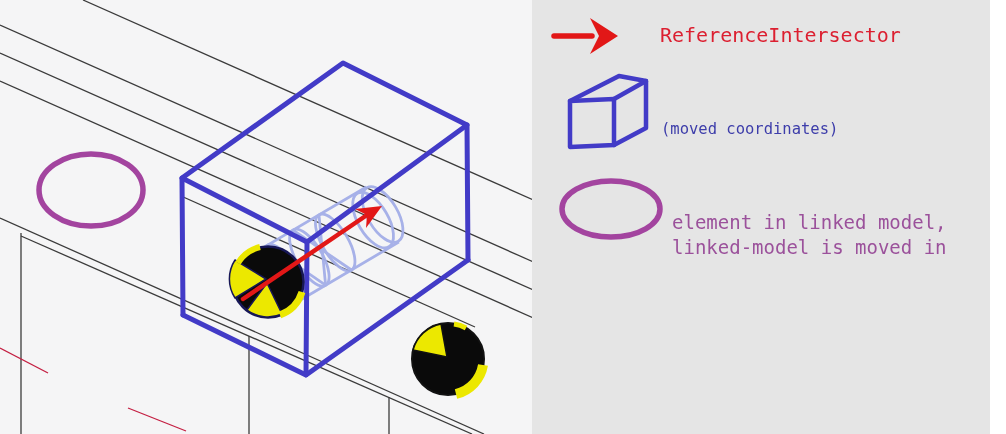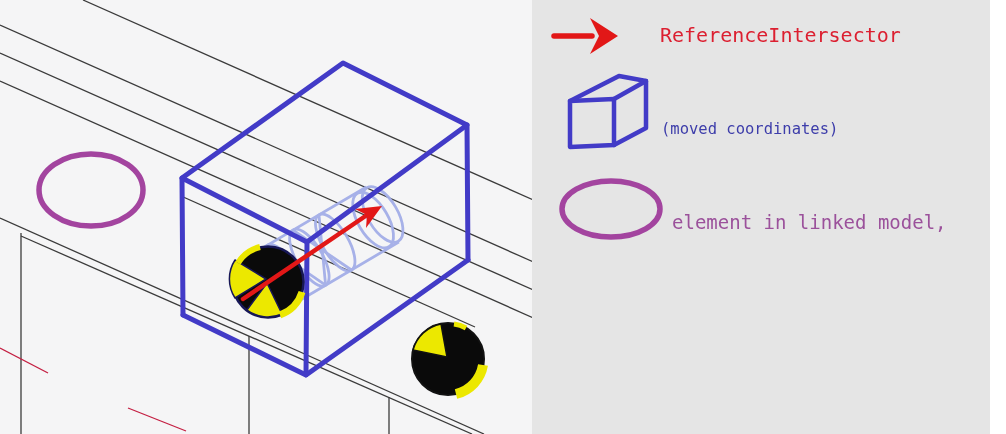--- a/index.html
+++ b/index.html
@@ -100,16 +100,17 @@
         <path d="M86,16 L86,63 L54,80"></path>
       </g>
     </svg>
     <div class="abs lbl-blue-sub" style="left:129px;top:120px;">(moved coordinates)</div>
 
     <svg class="abs" style="left:26px;top:176px;" width="110" height="68" viewBox="0 0 110 68">
       <ellipse cx="53" cy="33" rx="49" ry="28" fill="none" stroke="#a3449f" stroke-width="5.5"></ellipse>
     </svg>
     <div class="abs lbl-purple" style="left:140px;top:190px;margin-top:20px;">
       <div>element in linked model,</div>
+      <div>linked-model is moved in</div>
     </div>
 
   </div>
 </div>
 
 </body></html>

